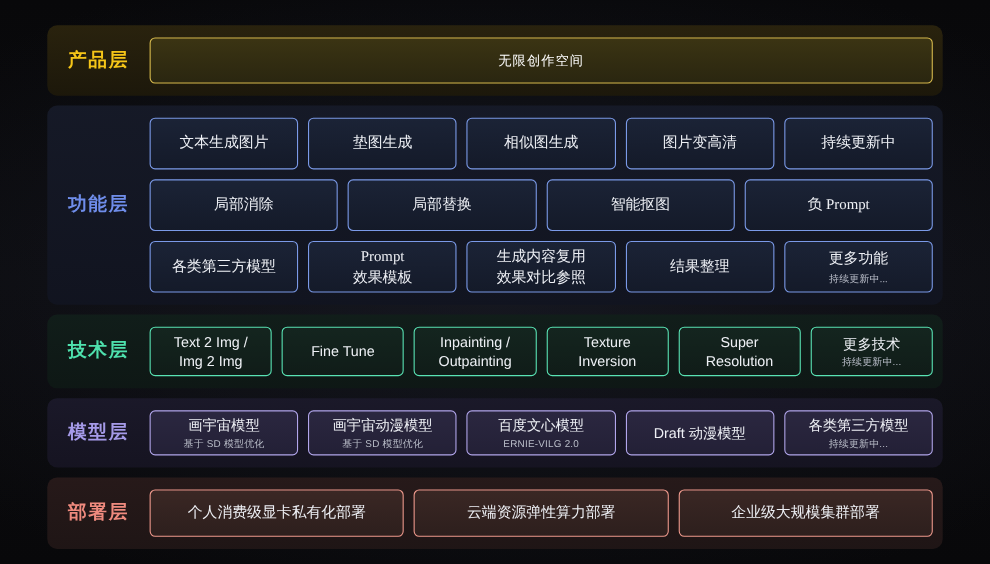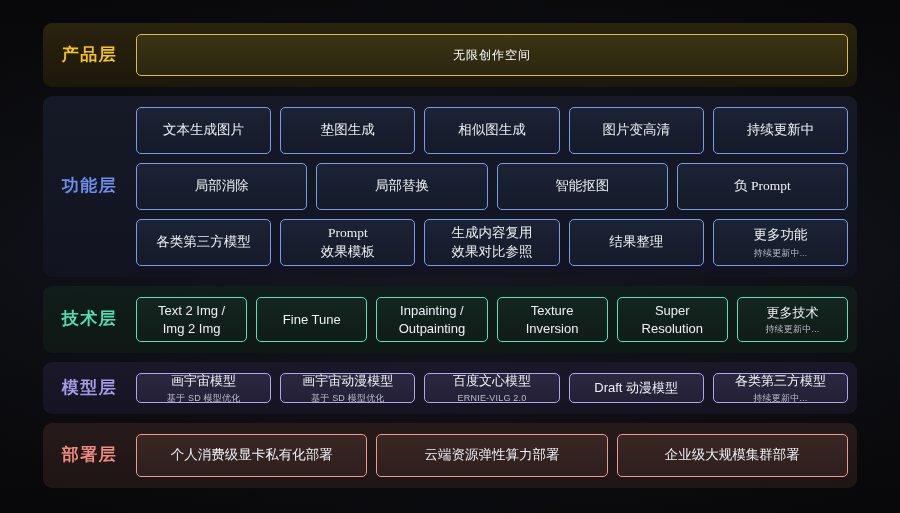--- a/index.html
+++ b/index.html
@@ -132,21 +132,21 @@
   }
 
   
   .layer.model {
     background: linear-gradient(180deg, rgba(27,25,42,0.95) 0%, rgba(22,20,34,0.95) 100%);
   }
   .layer.model .layer-label { color: #a59ae8; }
   .layer.model .card {
     border-color: #b2a6ec;
     background: linear-gradient(180deg, #2b2740 0%, #232036 100%);
-    height: 30px;
+    height: 41px;
     font-size: 13px;
   }
 
   
   .layer.deploy {
     background: linear-gradient(180deg, rgba(40,26,26,0.95) 0%, rgba(32,22,22,0.95) 100%);
   }
   .layer.deploy .layer-label { color: #ef8a7e; }
   .layer.deploy .card {
     border-color: #f09a8d;

